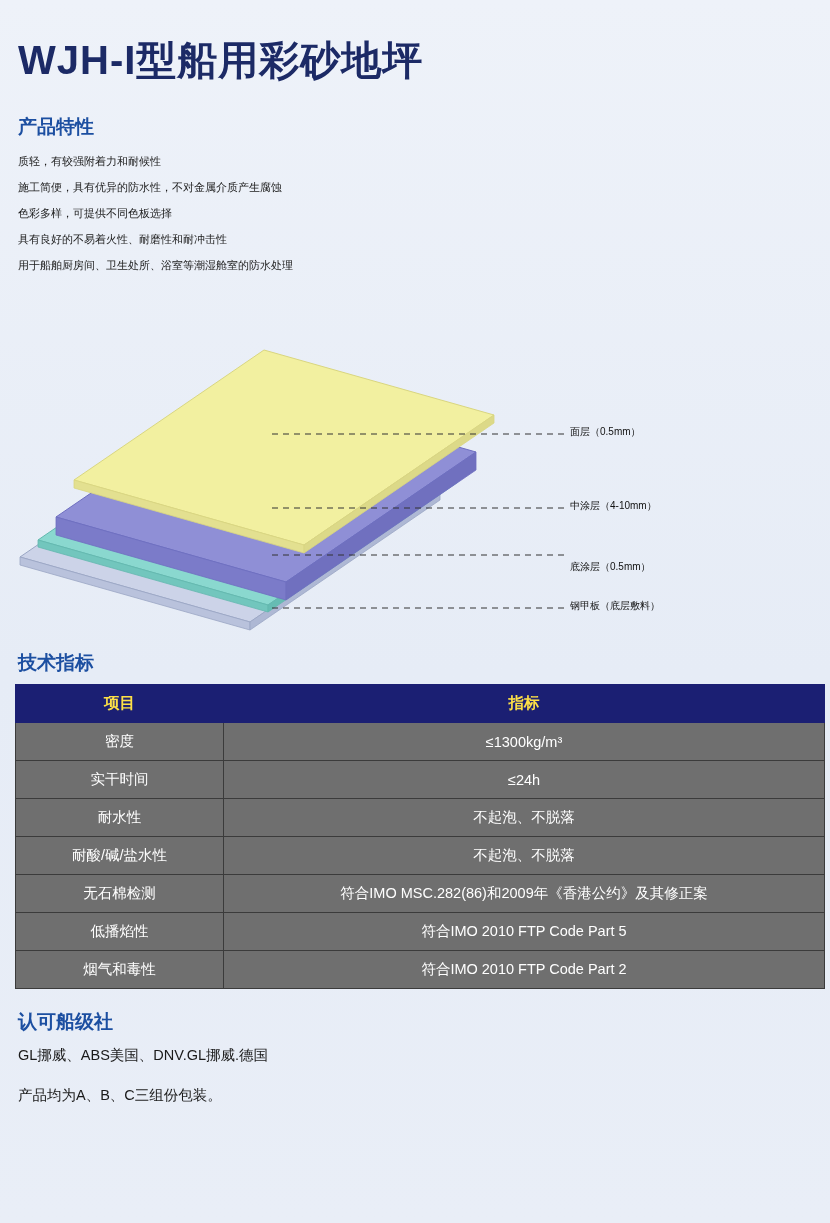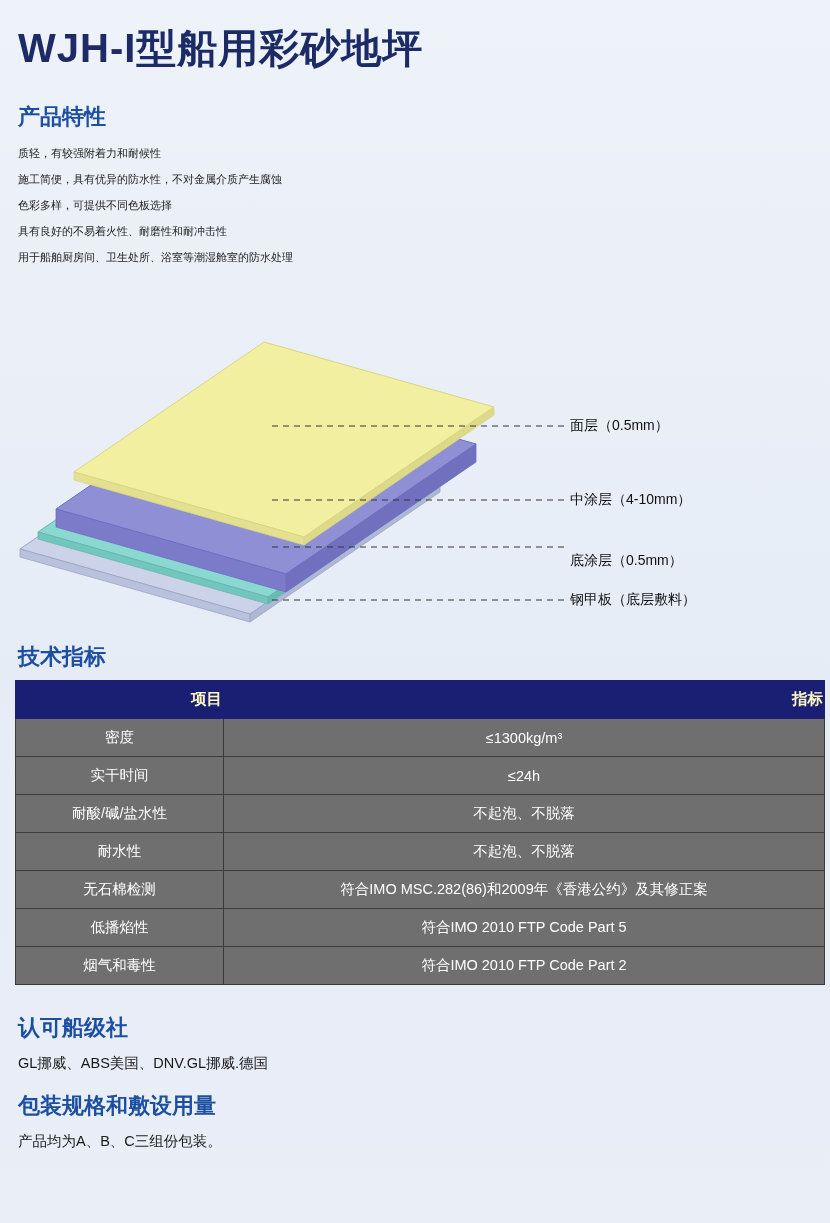--- a/index.html
+++ b/index.html
@@ -14,37 +14,37 @@
     color: #1a1a1a;
     position: relative;
     overflow: hidden;
   }
   .page {
     position: relative;
     width: 830px;
     height: 1223px;
     background: linear-gradient(180deg, #eef2f9 0%, #e6ecf6 55%, #e9eef7 100%);
     box-sizing: border-box;
-    padding: 0 10px;
+    padding: 12px 10px;
   }
 
   
   .title {
     font-size: 40px;
     font-weight: bold;
     color: #1c2a66;
     letter-spacing: 1px;
     padding: 24px 0 4px 8px;
     line-height: 1.2;
     white-space: nowrap;
   }
 
   
   .section-heading {
-    font-size: 22px;
+    font-size: 19px;
     font-weight: bold;
     color: #1c4fa1;
     margin: 0 0 8px 8px;
   }
 
   .features {
     margin: 26px 0 0 0;
   }
   .feature-line {
     font-size: 11px;
@@ -63,59 +63,59 @@
     height: 320px;
     margin-top: 4px;
   }
   .diagram-svg {
     position: absolute;
     left: 0;
     top: 0;
   }
   .callout-label {
     position: absolute;
-    font-size: 14px;
+    font-size: 10px;
     color: #111;
     white-space: nowrap;
   }
 
   
   .tech {
     margin-top: 18px;
   }
   table.spec {
     border-collapse: collapse;
     width: 810px;
     margin-left: 5px;
     table-layout: fixed;
   }
   table.spec th {
     background: #1b1f73;
-    color: #fef9c3;
+    color: #fde047;
     font-size: 15.5px;
     font-weight: bold;
     height: 35px;
     border: 1px solid #1b1f73;
-    text-align: right;
+    text-align: center;
   }
   table.spec td {
     background: #6f6f6f;
     color: #ffffff;
     font-size: 14.5px;
     height: 35px;
     border: 1px solid #3b3b3b;
     text-align: center;
   }
   table.spec th.col-item, table.spec td.col-item {
     width: 205px;
   }
 
   
   .bottom-sec {
-    margin-top: 28px;
+    margin-top: 20px;
   }
   .bottom-text {
     font-size: 14.5px;
     color: #1a1a1a;
     margin-left: 8px;
     line-height: 24px;
   }
   .sub-gap {
     margin-top: 16px;
   }
@@ -189,25 +189,25 @@
       <tbody>
         <tr>
           <td class="col-item">密度</td>
           <td>≤1300kg/m³</td>
         </tr>
         <tr>
           <td class="col-item">实干时间</td>
           <td>≤24h</td>
         </tr>
         <tr>
+          <td class="col-item">耐水性</td>
+          <td>不起泡、不脱落</td>
+        </tr>
+        <tr>
           <td class="col-item">耐酸/碱/盐水性</td>
-          <td>不起泡、不脱落</td>
-        </tr>
-        <tr>
-          <td class="col-item">耐水性</td>
           <td>不起泡、不脱落</td>
         </tr>
         <tr>
           <td class="col-item">无石棉检测</td>
           <td>符合IMO MSC.282(86)和2009年《香港公约》及其修正案</td>
         </tr>
         <tr>
           <td class="col-item">低播焰性</td>
           <td>符合IMO 2010 FTP Code Part 5</td>
         </tr>
@@ -218,17 +218,16 @@
       </tbody>
     </table>
   </div>
 
   <div class="bottom-sec">
     <div class="section-heading">认可船级社</div>
     <div class="bottom-text">GL挪威、ABS美国、DNV.GL挪威.德国</div>
   </div>
 
   <div class="bottom-sec sub-gap">
-    <div class="section-heading">包装规格和敷设用量</div>
     <div class="bottom-text">产品均为A、B、C三组份包装。</div>
   </div>
 
 </div>
 
 </body></html>

